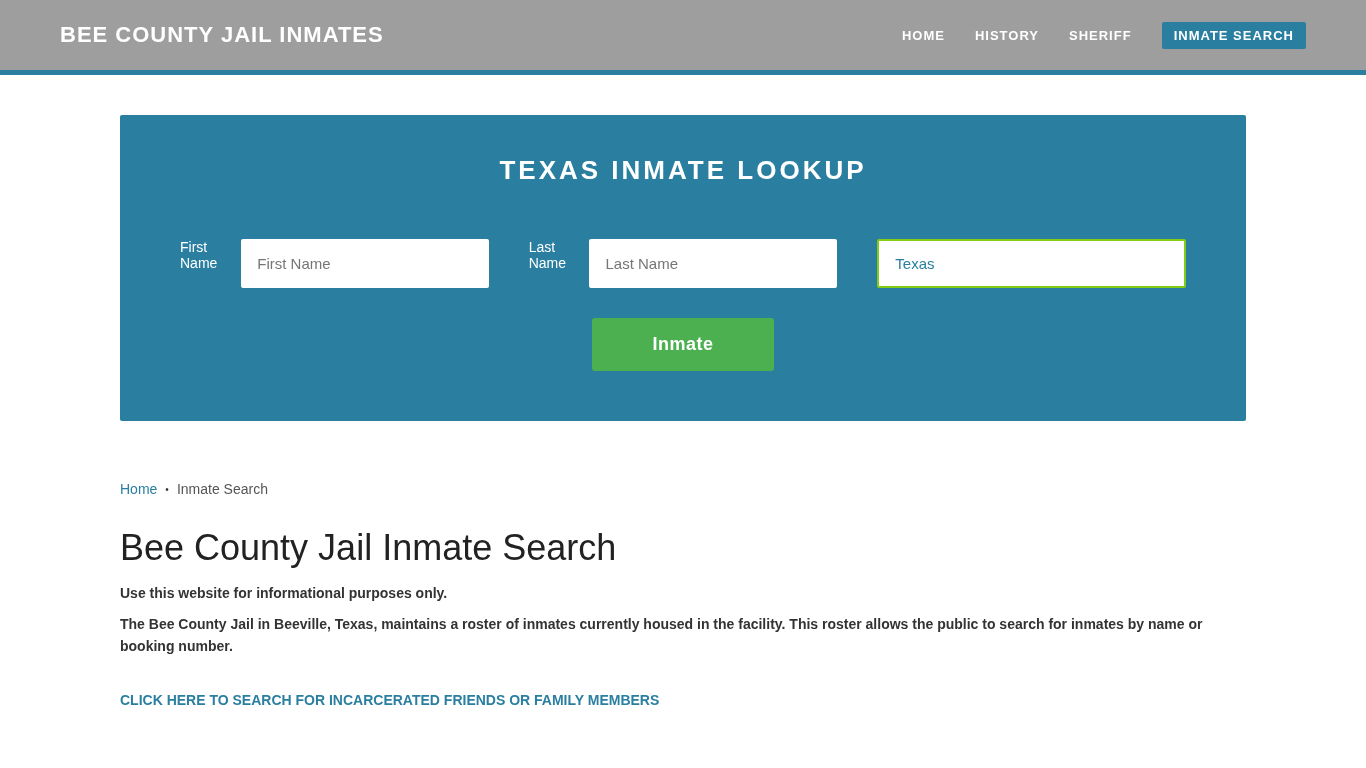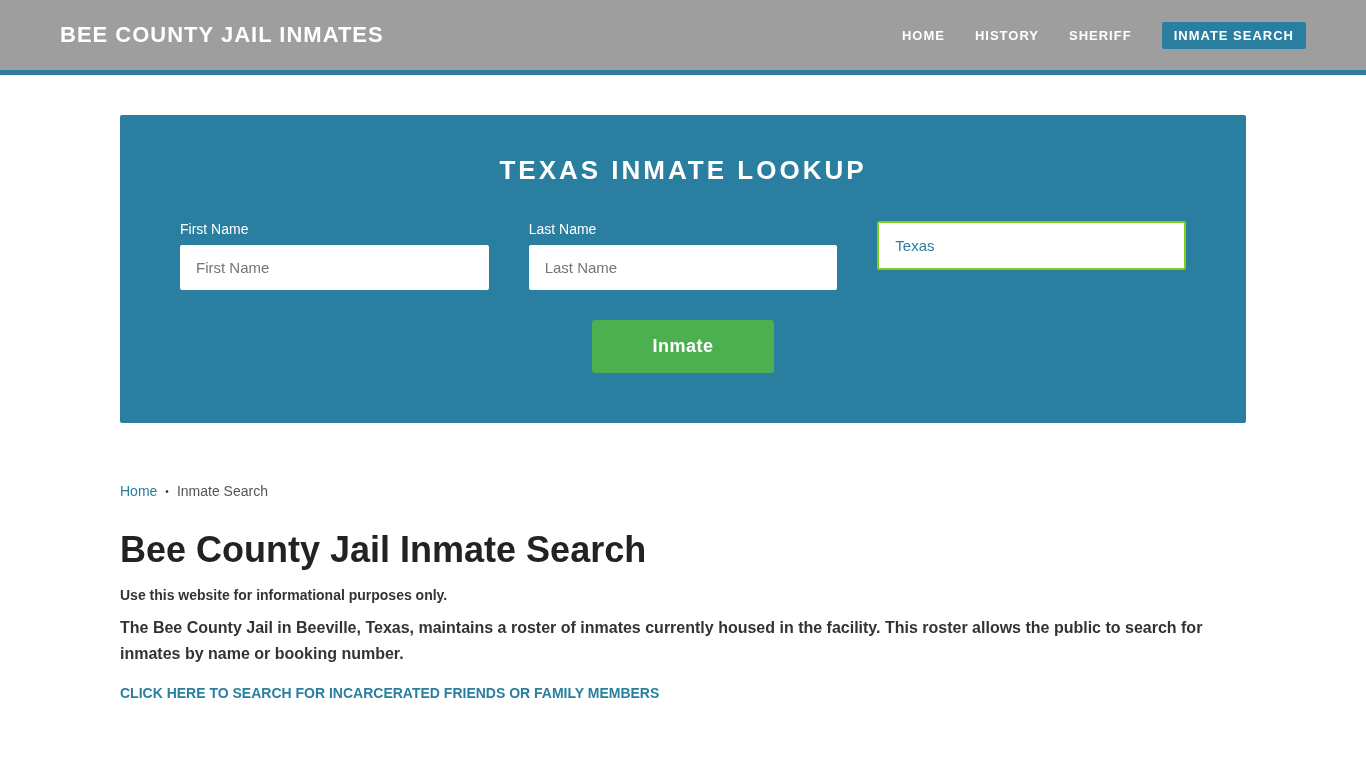--- a/index.html
+++ b/index.html
@@ -70,34 +70,34 @@
       padding: 40px 60px 50px 60px;
       border-radius: 2px;
     }
 
     .search-title {
       color: #ffffff;
       font-size: 26px;
       font-weight: 700;
       letter-spacing: 3px;
       text-align: center;
-      margin-bottom: 35px;
+      margin-bottom: 53px;
       text-transform: uppercase;
     }
 
     .search-fields {
       display: flex;
       gap: 40px;
       justify-content: center;
       margin-bottom: 30px;
     }
 
     .field-group {
       display: flex;
-      flex-direction: column;
+      flex-direction: row;
       gap: 8px;
       flex: 1;
       max-width: 320px;
     }
 
     .field-label {
       color: #ffffff;
       font-size: 14px;
       font-weight: 400;
     }
@@ -162,38 +162,38 @@
       color: #555555;
     }
 
     
     .main-content {
       padding: 20px 120px 40px 120px;
     }
 
     .page-heading {
       font-size: 36px;
-      font-weight: 700;
+      font-weight: 400;
       color: #222222;
       margin-bottom: 16px;
     }
 
     .info-text-bold {
       font-size: 14px;
       font-weight: 700;
       color: #333333;
       margin-bottom: 12px;
     }
 
     .info-text-body {
-      font-size: 16px;
+      font-size: 14px;
       font-weight: 700;
       color: #333333;
       line-height: 1.6;
-      margin-bottom: 18px;
+      margin-bottom: 33px;
     }
 
     .click-link {
       color: #2a7fa0;
       font-size: 14px;
       font-weight: 700;
       text-decoration: none;
       cursor: pointer;
       text-transform: uppercase;
       margin-top: 28px;

